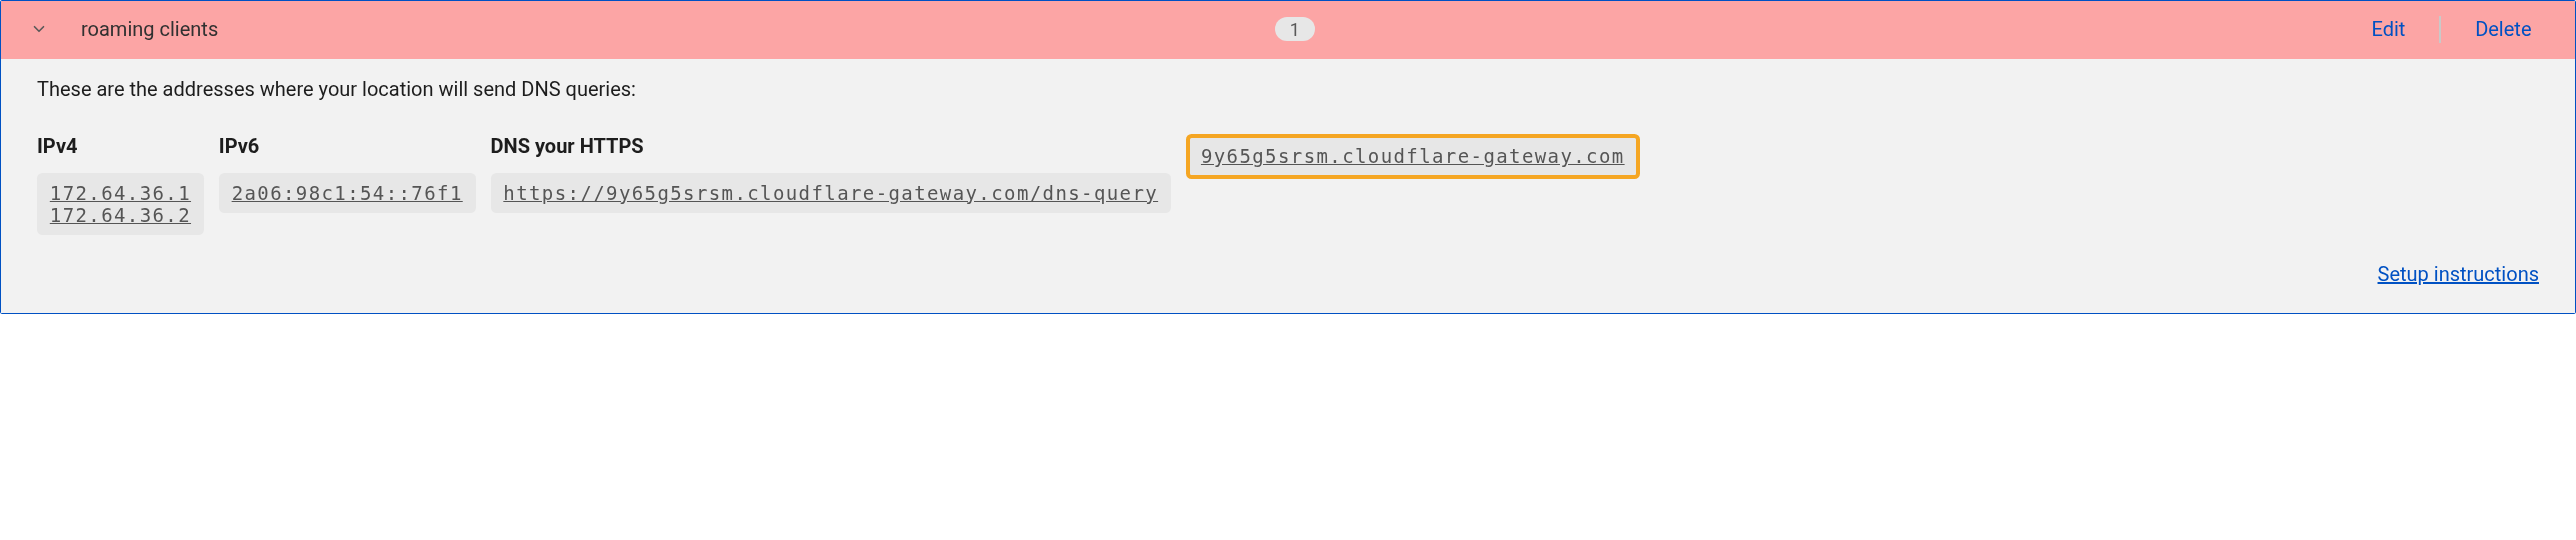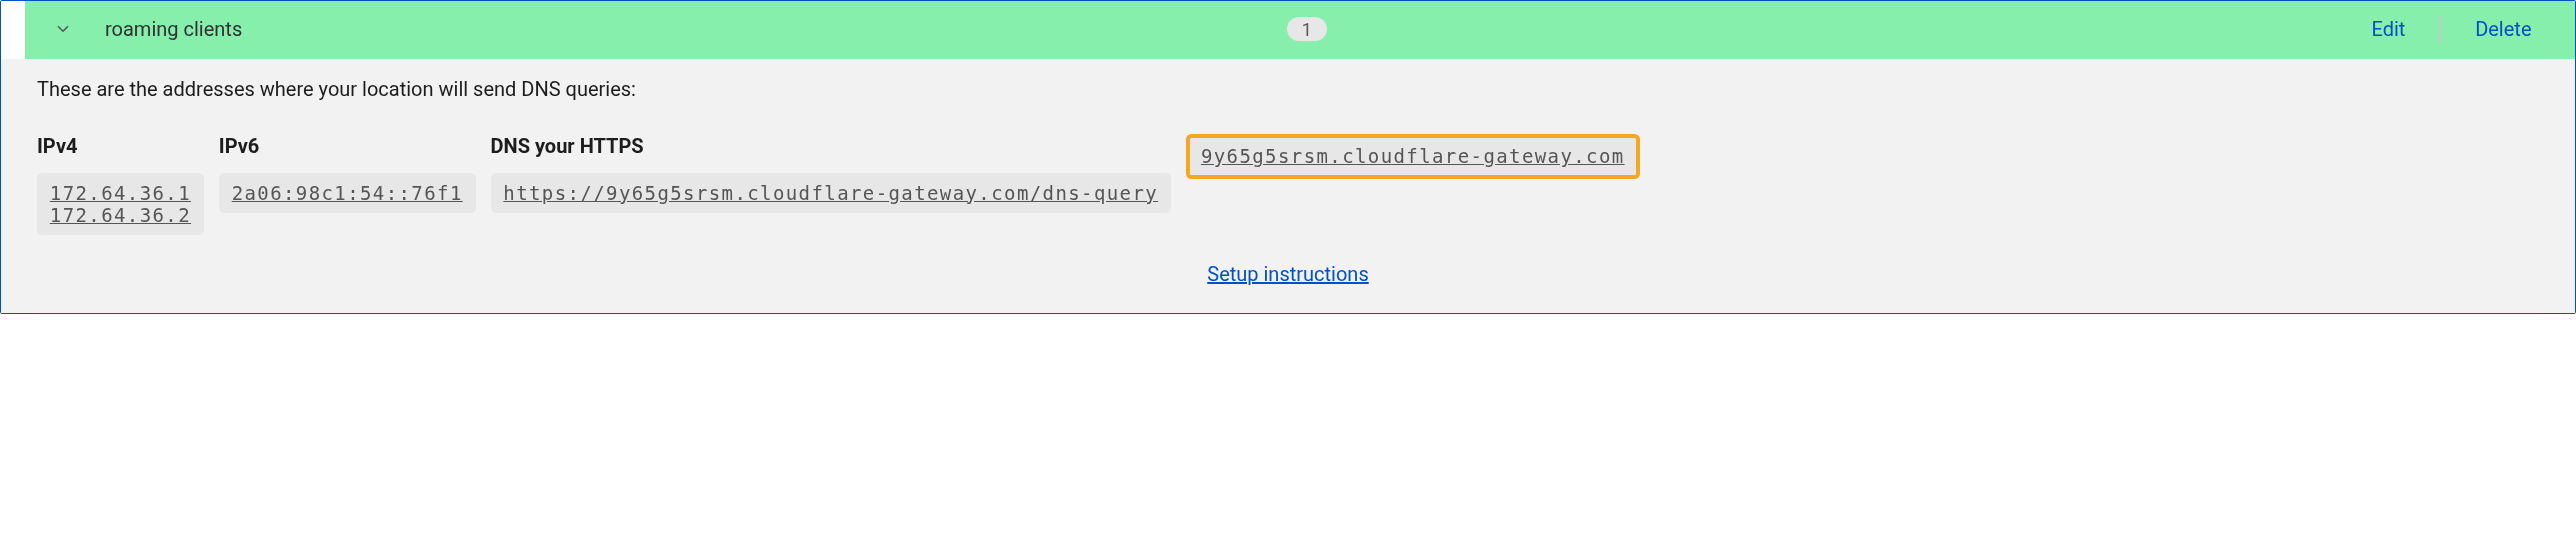--- a/index.html
+++ b/index.html
@@ -14,22 +14,21 @@
   .panel {
     border: 1.8px solid #0051c3;
     border-radius: 1.8px;
     margin: 0;
   }
 
   .header {
     display: flex;
     align-items: center;
     padding: 14.6px 25.5px 16.4px 25.5px;
-    background: #86efac;
-    margin-left: 24px;
+    background: #fca5a5;
   }
   .chevron {
     width: 25.5px;
     height: 25.5px;
     display: flex;
     align-items: center;
     justify-content: center;
     color: #595959;
     cursor: pointer;
   }
@@ -101,21 +100,21 @@
     white-space: pre;
     text-decoration: underline;
   }
   .code-box.highlight {
     border: 4.6px solid #f5a623;
     padding: 7.3px 11px;
   }
 
   .footer {
     display: flex;
-    justify-content: center;
+    justify-content: flex-end;
     margin-top: 27px;
   }
   .setup-link {
     color: #0051c3;
     font-size: 20px;
     text-decoration: underline;
     cursor: pointer;
   }
 </style>
 </head>

